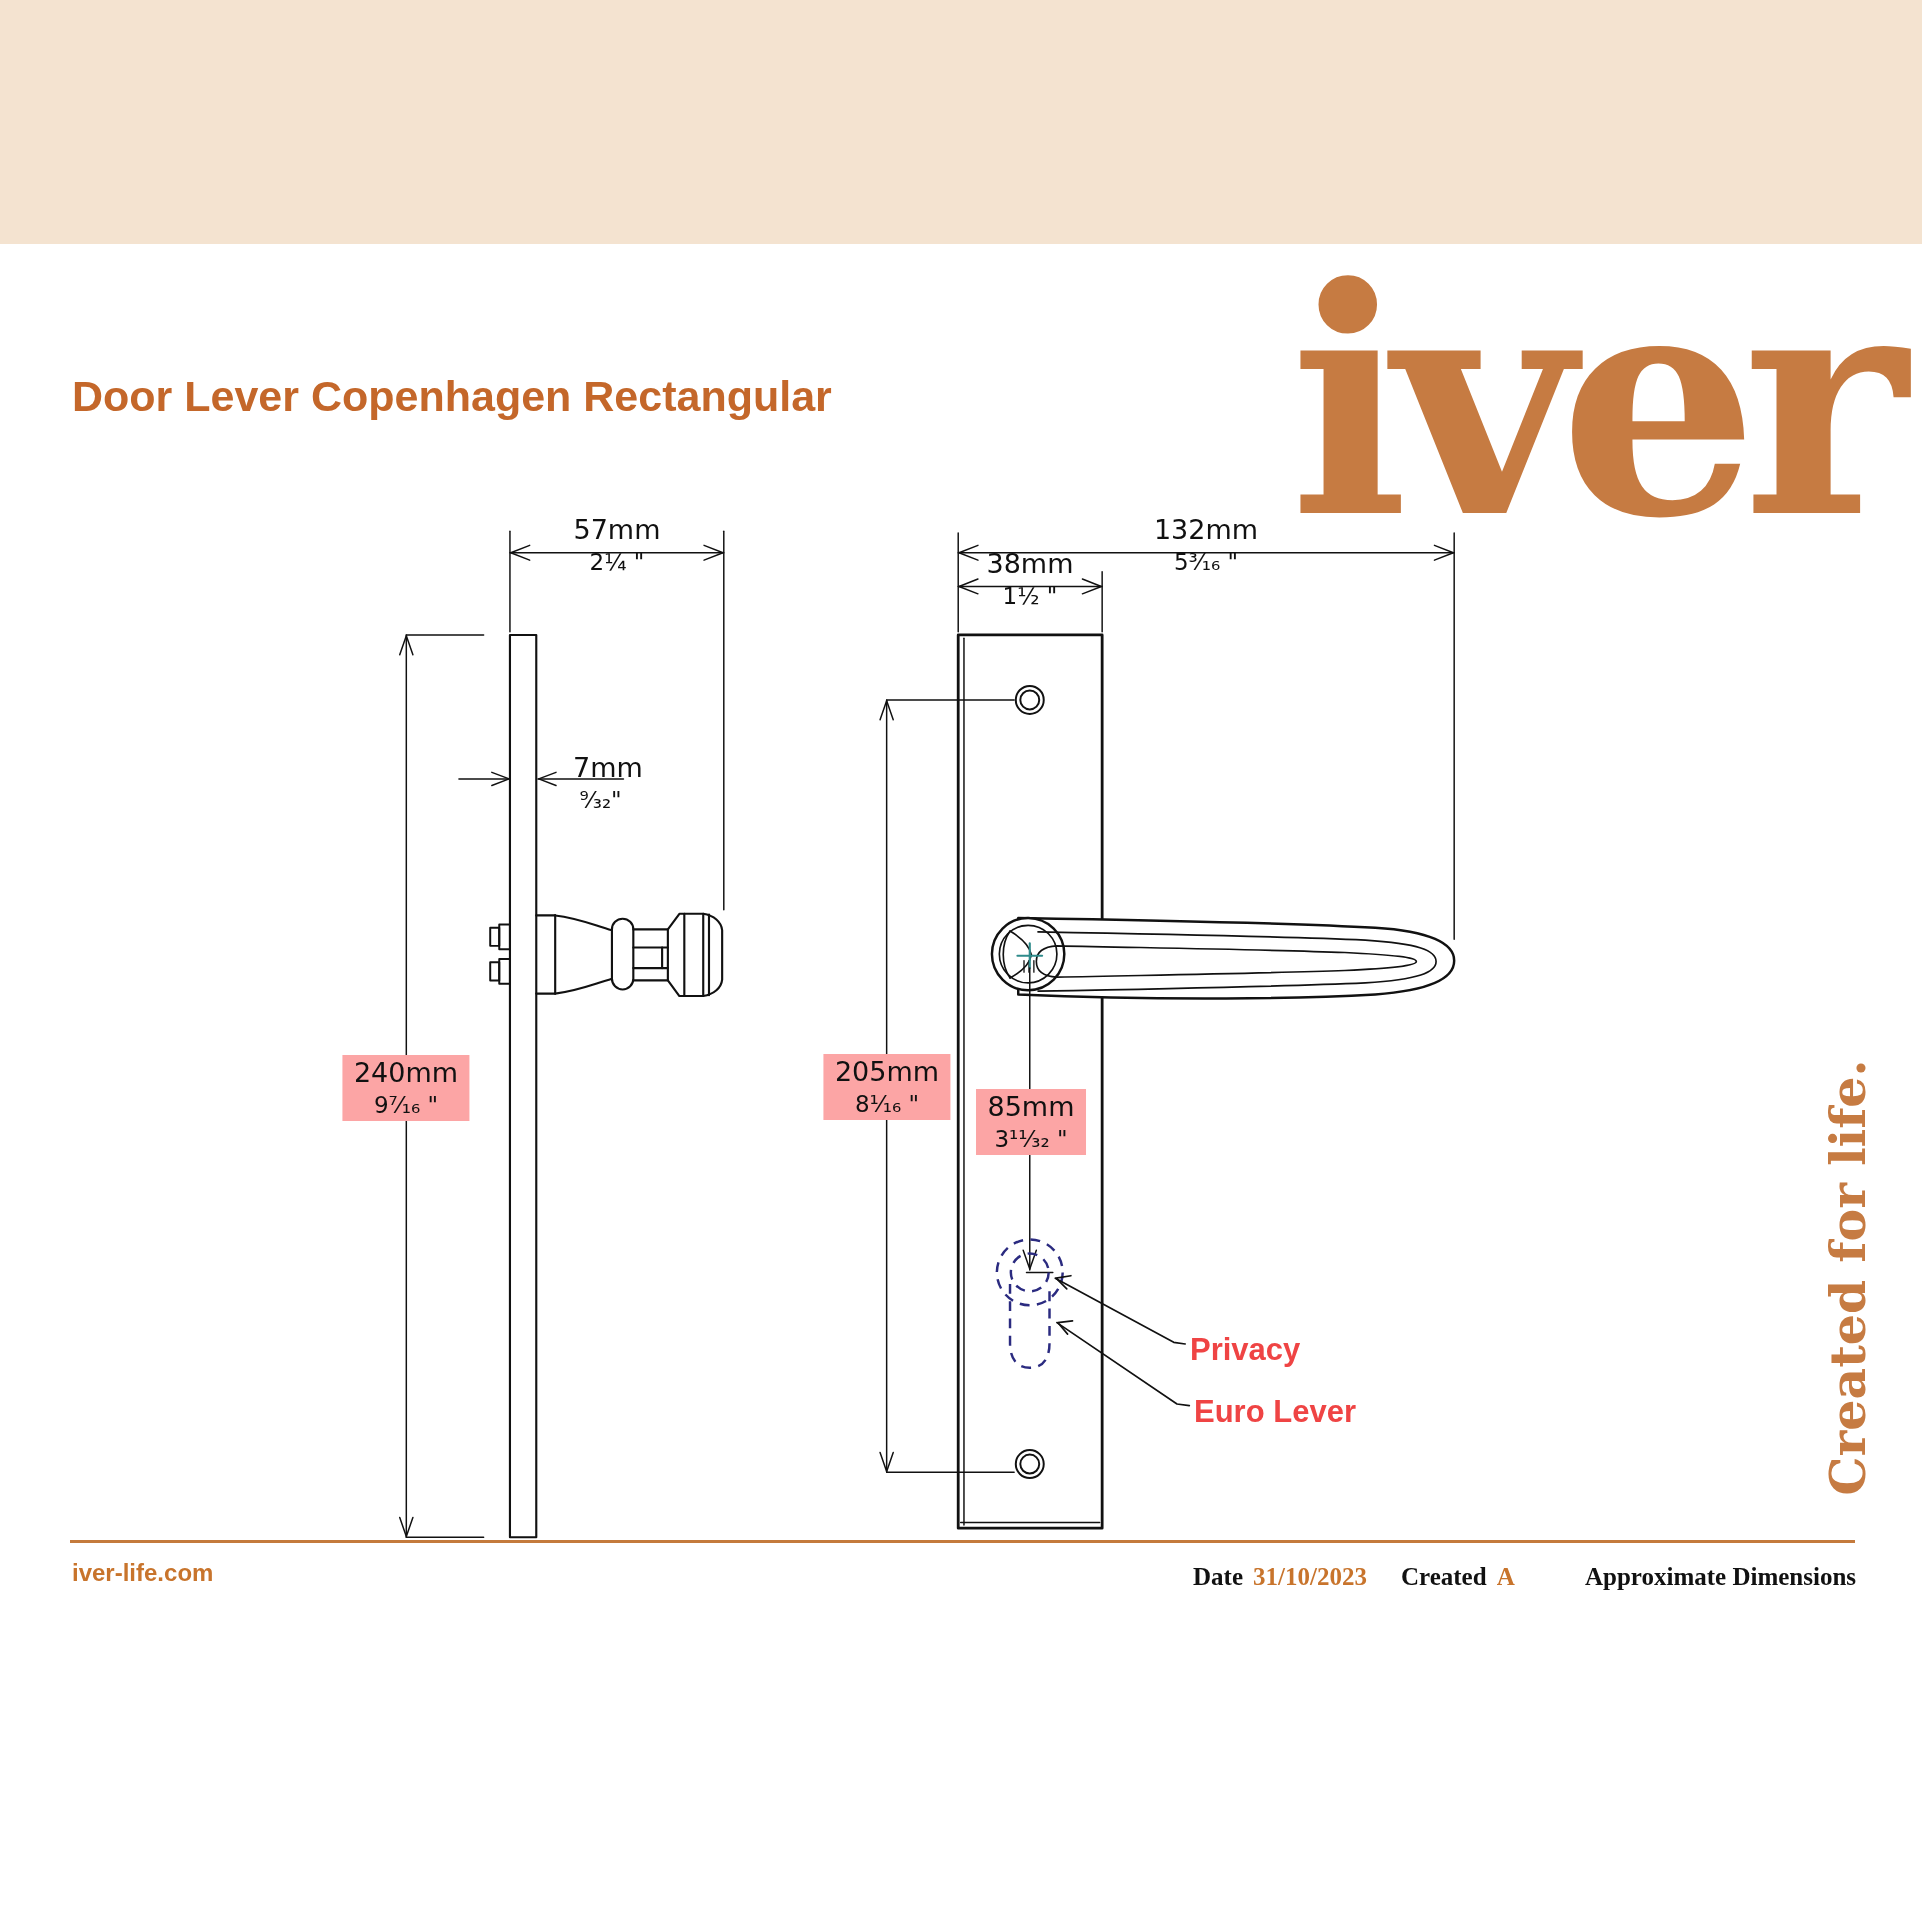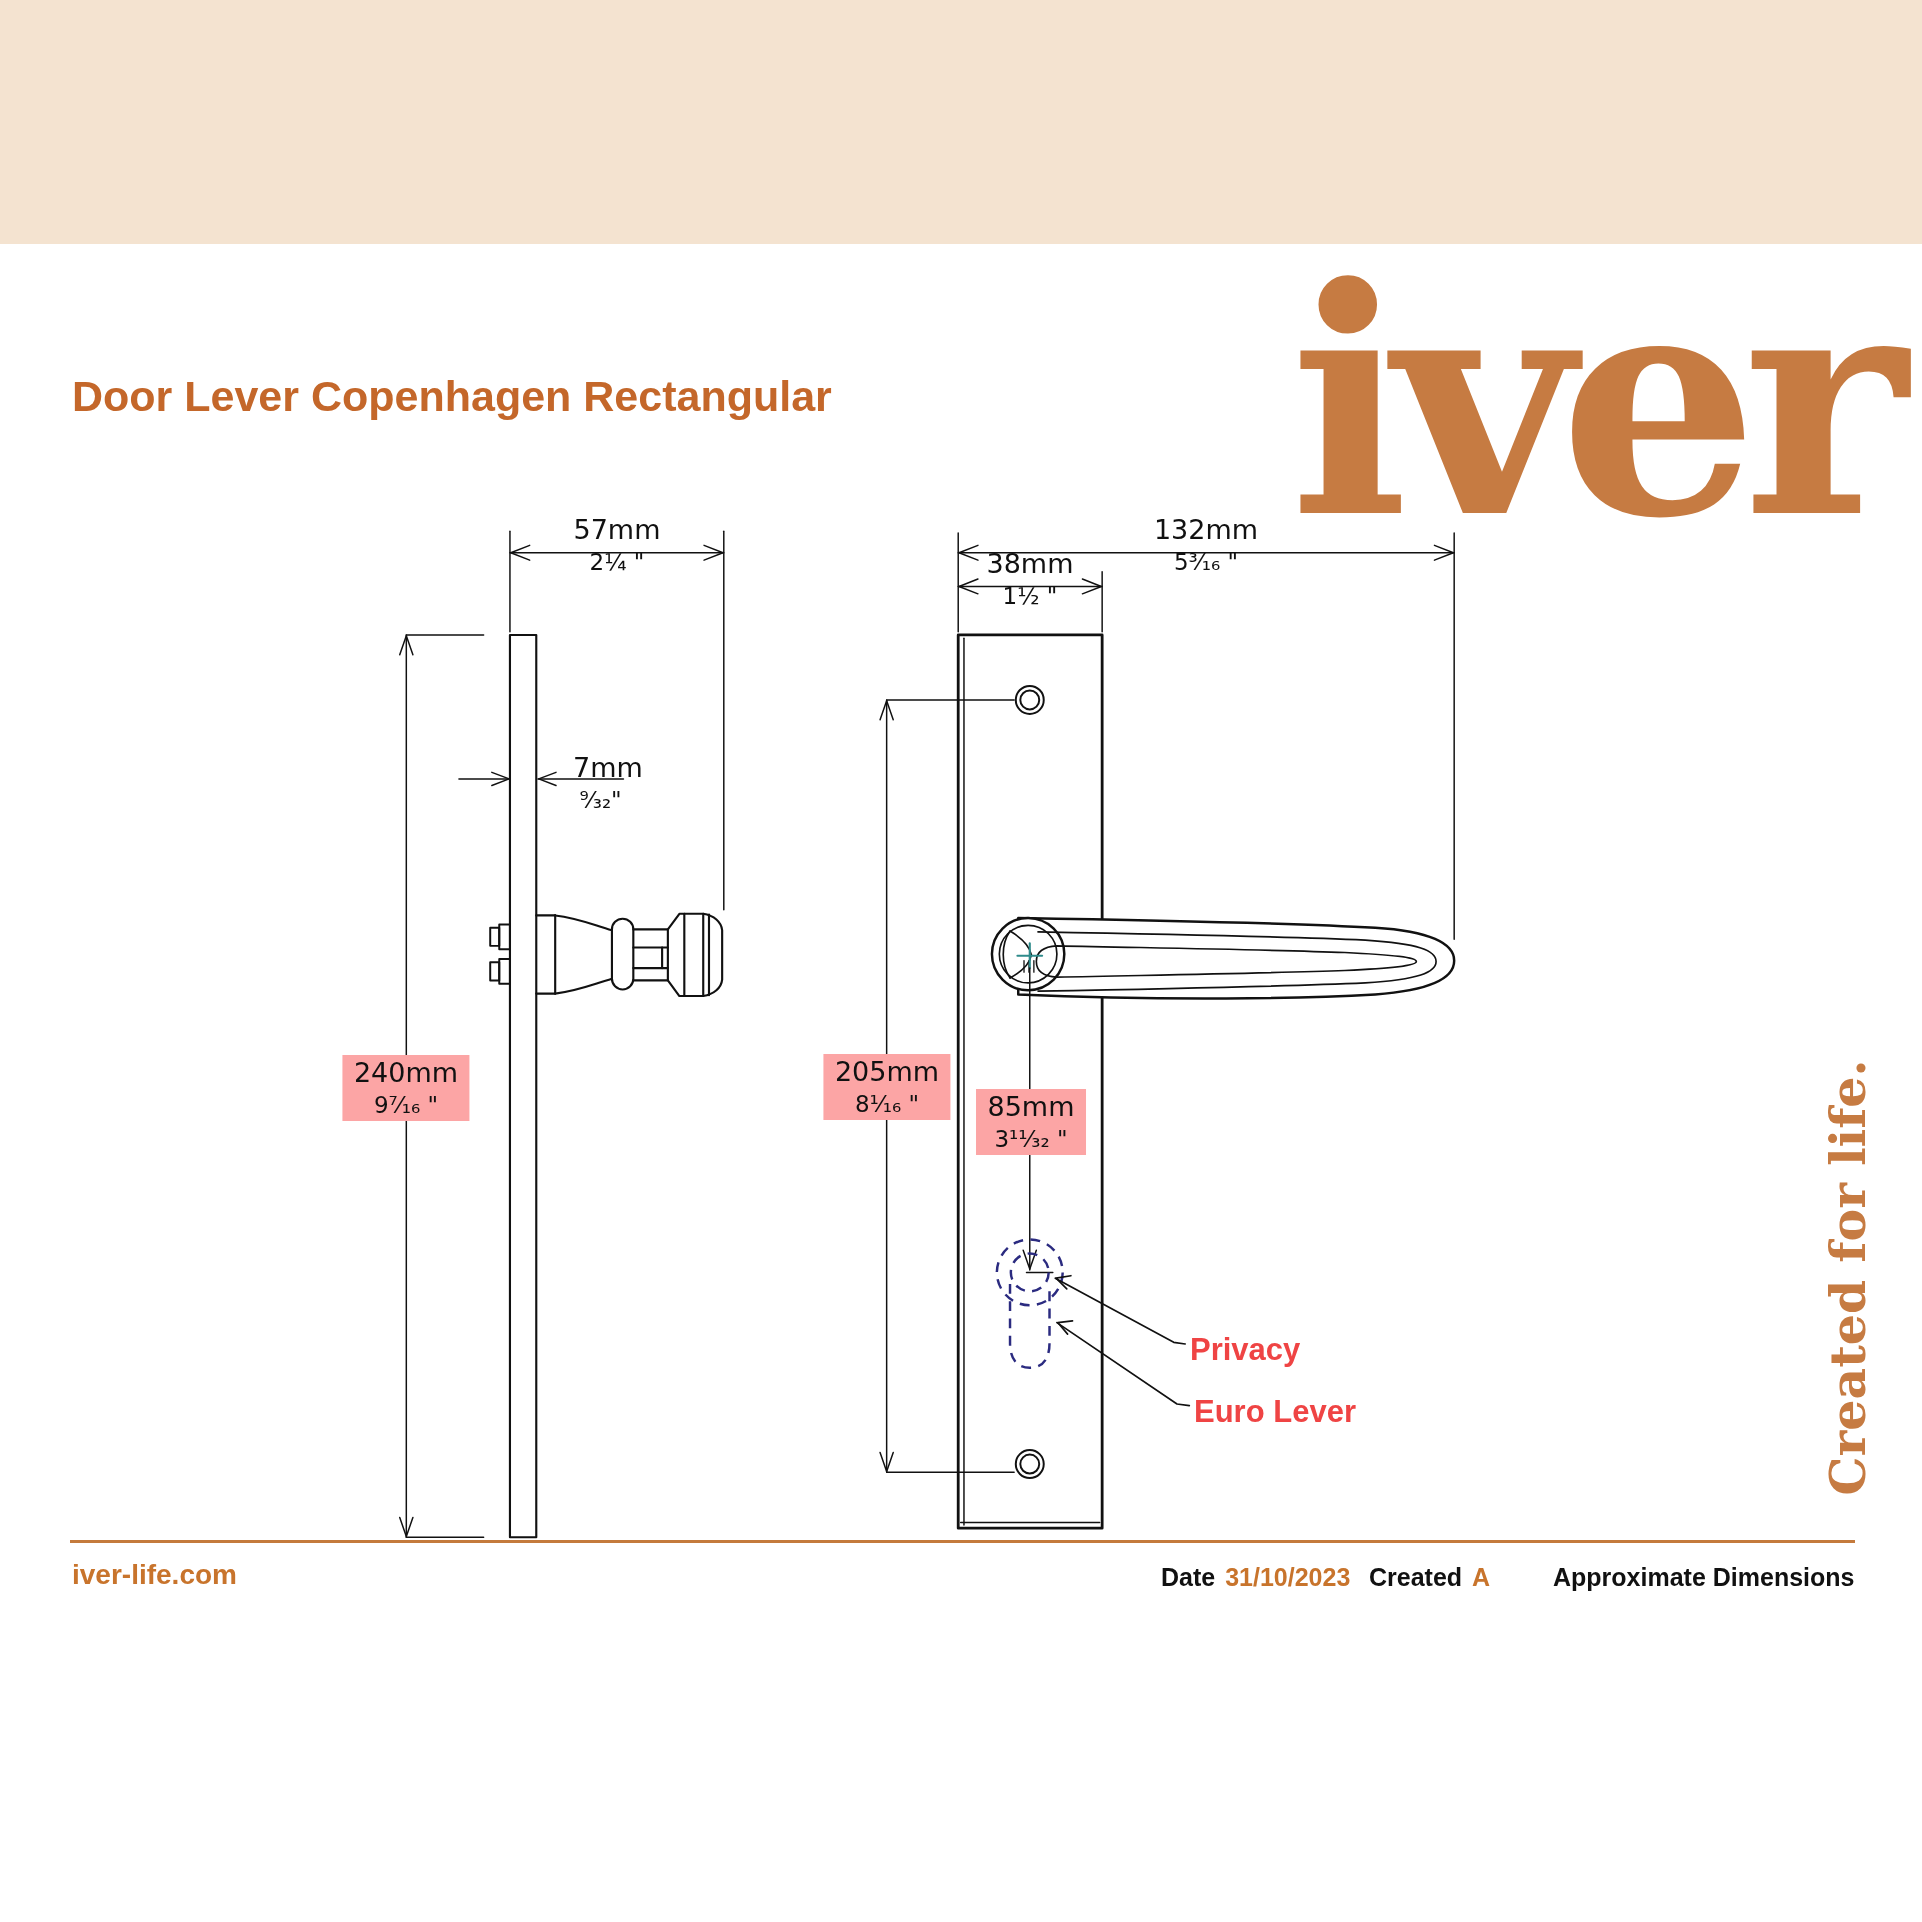--- a/index.html
+++ b/index.html
@@ -9,23 +9,23 @@
   .page-title{position:absolute;left:72px;top:372px;font-family:"Liberation Sans",sans-serif;
         font-weight:700;font-size:43px;letter-spacing:0;}
   .logo{position:absolute;left:1234px;top:247px;width:658px;height:284px;
         font-family:"DejaVu Serif",serif;font-weight:700;font-size:313px;line-height:313px;
         letter-spacing:-0.05em;text-align:right;}
   .tagline{position:absolute;left:1667px;top:1285px;width:362px;height:59px;
         font-family:"DejaVu Serif",serif;font-weight:700;font-size:49px;text-align:center;
         transform:rotate(-90deg);transform-origin:50% 50%;white-space:nowrap;}
   .sep{position:absolute;left:70px;top:1540px;width:1785px;height:3.3px;}
   .website{position:absolute;left:72px;top:1559px;font-family:"Liberation Sans",sans-serif;
-        font-weight:700;font-size:28px;}
-  .footer-item{position:absolute;top:1563px;font-family:Liberation Sans, sans-serif;
-        font-weight:700;font-size:25px;white-space:nowrap;}
+        font-weight:700;font-size:24px;}
+  .footer-item{position:absolute;top:1563px;font-family:Liberation Serif, serif;
+        font-weight:700;font-size:25px;white-space:nowrap;margin-left:32px;}
   .f-date{left:1161px;} .f-rev{left:1369px;} .f-note{left:1553px;color:#111;}
   .val{margin-left:10px;}
   svg.draw{position:absolute;left:0;top:0;}
   .dim{position:absolute;text-align:center;transform:translateX(-50%);color:#111;line-height:1.1;}
   .dim .mm{display:block;font-size:27px;margin-bottom:5.8px;}
   .dim .in{display:block;font-size:23px;}
   .dim.left-align{transform:none;text-align:left;}
   .dim.on-line{background:#fca5a5;padding:2.5px 11.5px;}
   .callout{position:absolute;font-family:"Liberation Sans",sans-serif;font-weight:700;
         font-size:31px;color:#ef4444;white-space:nowrap;}

